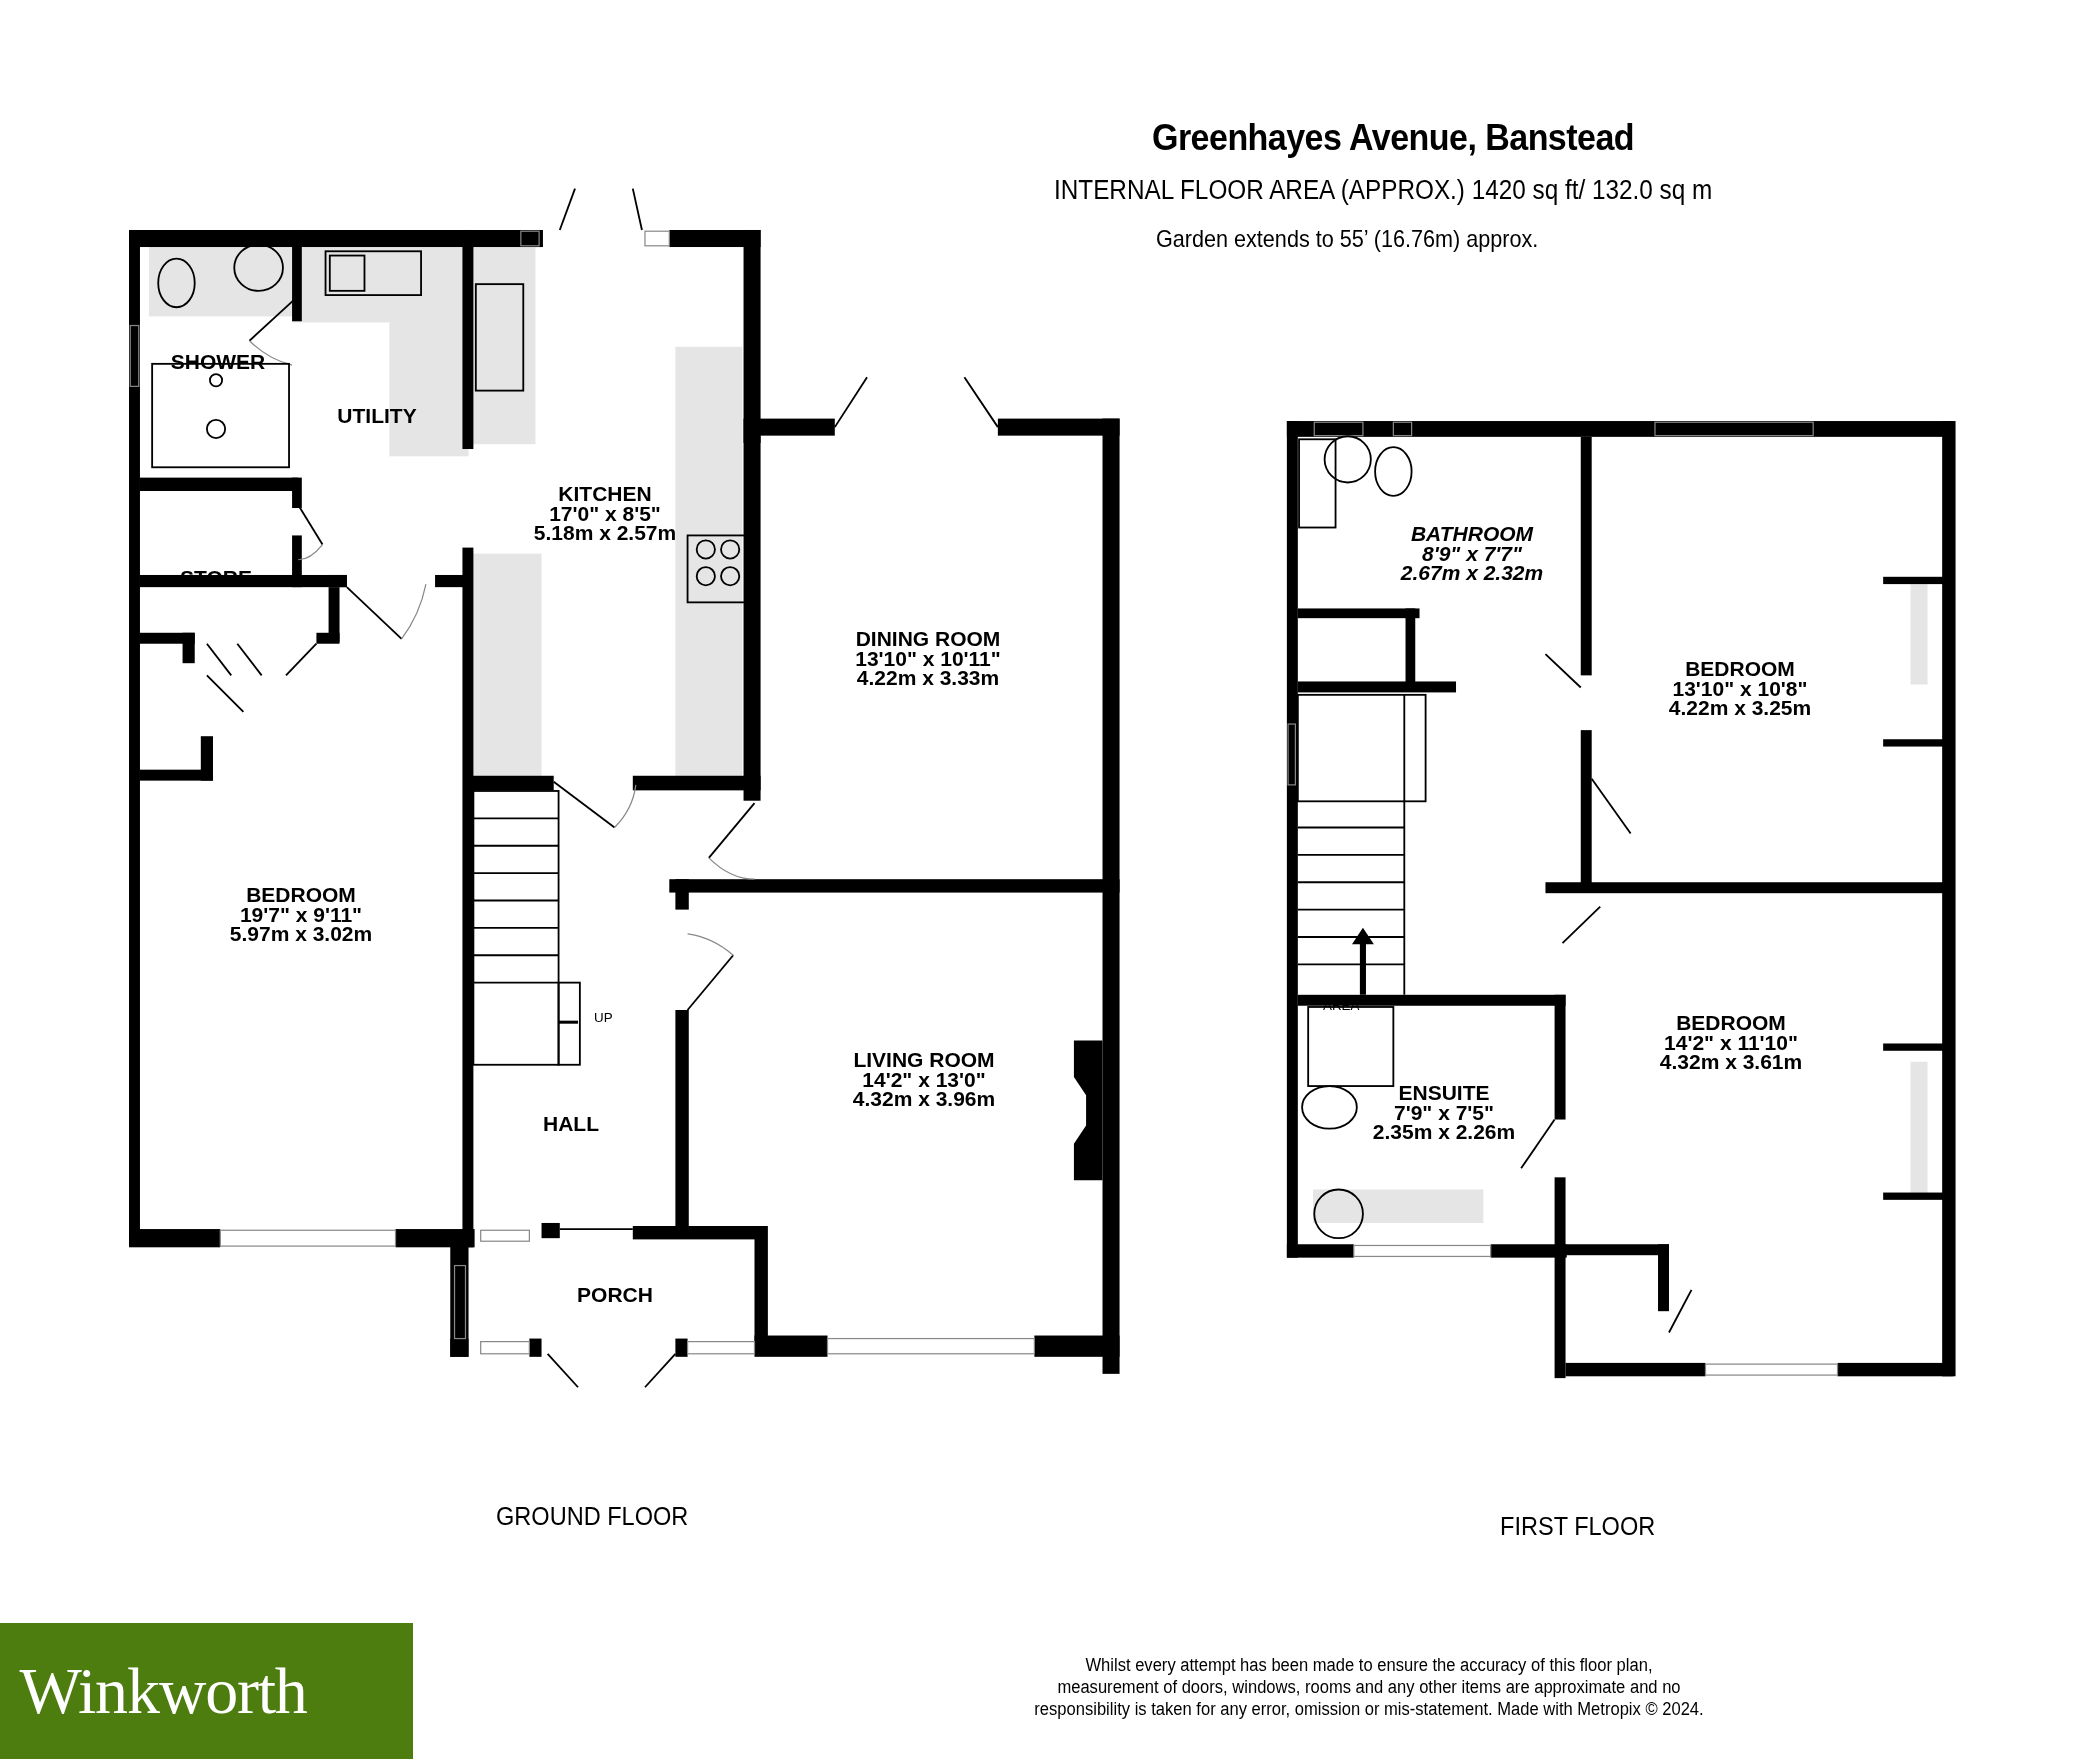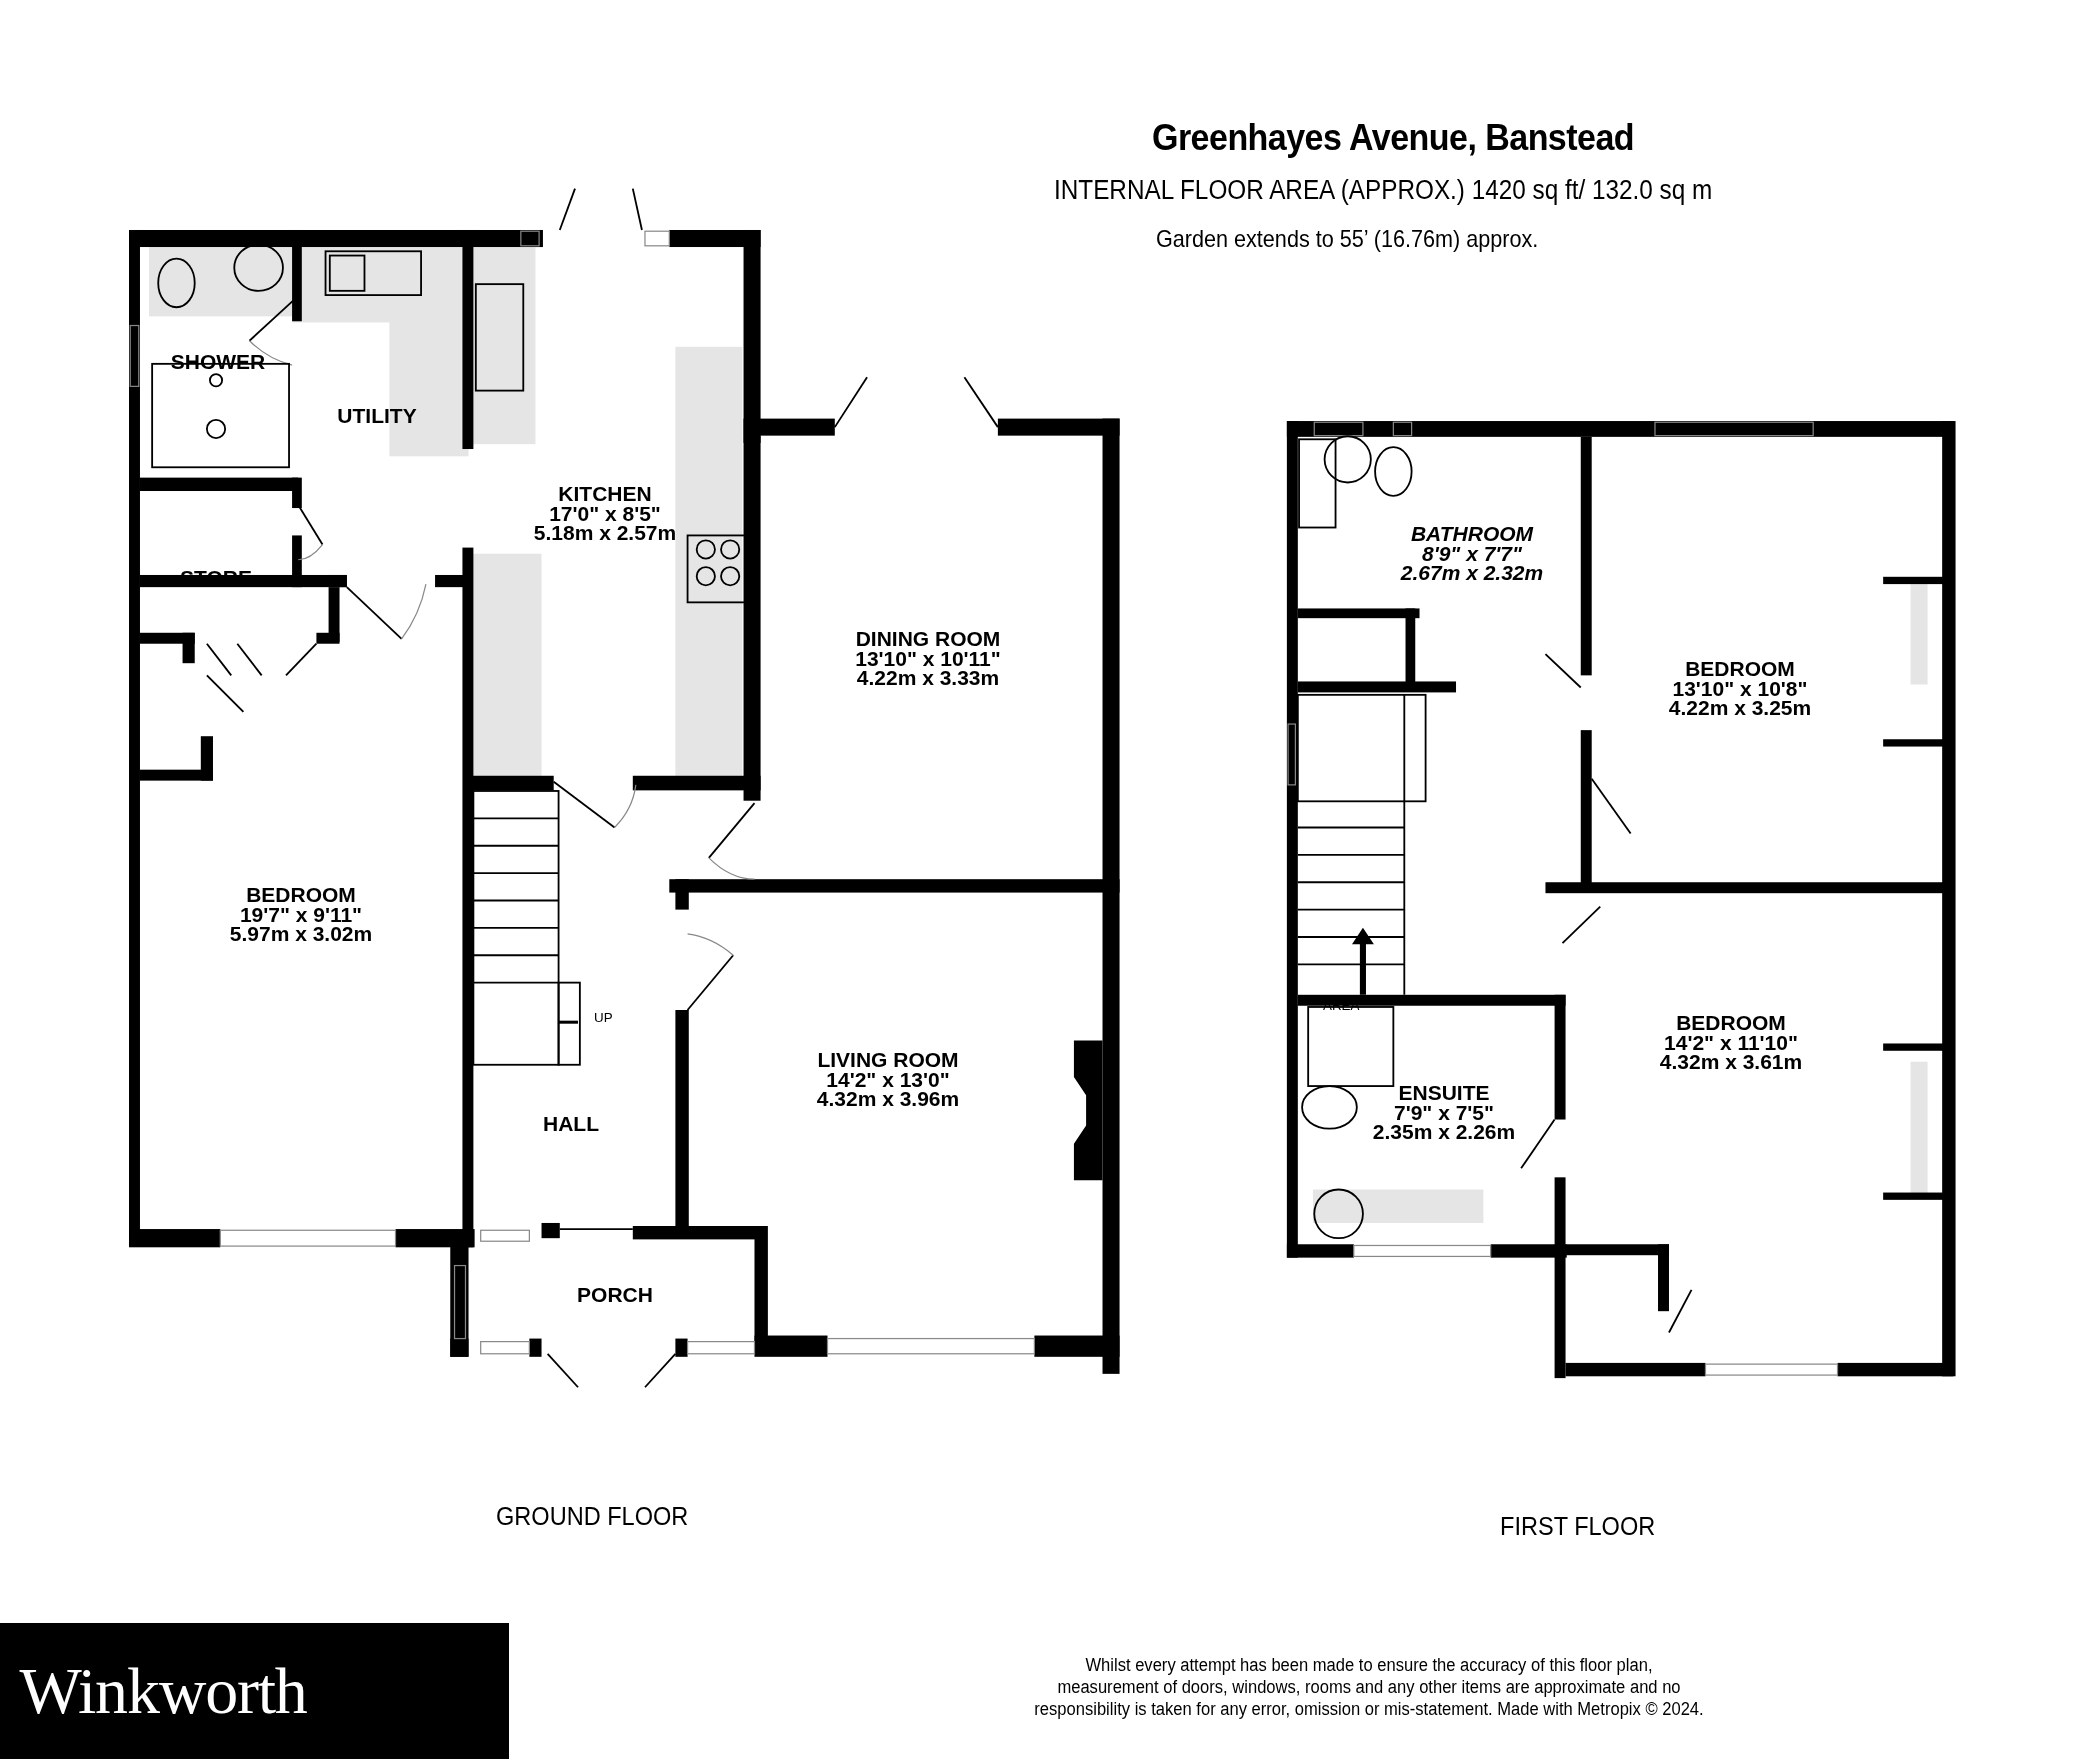--- a/index.html
+++ b/index.html
@@ -7,21 +7,21 @@
   .abs { position:absolute; }
   .title { font-size:37px; font-weight:bold; letter-spacing:-0.6px; transform:scaleX(0.92); transform-origin:left top; white-space:nowrap; }
   .subtitle { font-size:27px; transform:scaleX(0.9); transform-origin:left top; white-space:nowrap; }
   .garden { font-size:24px; transform:scaleX(0.9); transform-origin:left top; white-space:nowrap; }
   .floor-label { font-size:25.6px; transform:scaleX(0.92); transform-origin:left top; white-space:nowrap; }
   .room-label { position:absolute; text-align:center; font-weight:bold; font-size:21px; line-height:19.5px; white-space:nowrap; transform:translateX(-50%); }
   .room-label span { display:block; }
   .small-label { position:absolute; font-size:13.4px; white-space:nowrap; }
   .plan { position:absolute; left:0; top:0; width:2087px; height:1759px; }
   .disclaimer { position:absolute; left:949px; top:1654px; width:840px; text-align:center; font-size:18px; line-height:22px; transform:scaleX(0.92); transform-origin:center top; }
-  .brand { position:absolute; left:0; top:1623px; width:509px; height:136px; background:#000000; }
+  .brand { position:absolute; left:0; top:1623px; width:413px; height:136px; background:#4d7c0f; }
   .brand-text { position:absolute; left:19.5px; top:30px; color:#fff; font-family:"Liberation Serif", serif; font-size:66px; letter-spacing:-1.2px; }
 </style>
 </head>
 <body>
 
 <div class="abs title" style="left:1152px;top:117px;">Greenhayes Avenue, Banstead</div>
 <div class="abs subtitle" style="left:1054px;top:175px;">INTERNAL FLOOR AREA (APPROX.) 1420 sq ft/ 132.0 sq m</div>
 <div class="abs garden" style="left:1156px;top:225px;">Garden extends to 55’ (16.76m) approx.</div>
 
 <svg class="plan" viewBox="0 0 3430 2891">
@@ -236,21 +236,21 @@
 <div class="room-label" style="left:928px;top:629px;">
   <span>DINING ROOM</span>
   <span>13'10"  x 10'11"</span>
   <span>4.22m  x 3.33m</span>
 </div>
 <div class="room-label" style="left:301px;top:885px;">
   <span>BEDROOM</span>
   <span>19'7"  x 9'11"</span>
   <span>5.97m  x 3.02m</span>
 </div>
-<div class="room-label" style="left:888px;top:1050px;text-align:center;">
+<div class="room-label" style="left:924px;top:1050px;text-align:center;">
   <span>LIVING ROOM</span>
   <span>14'2"  x 13'0"</span>
   <span>4.32m  x 3.96m</span>
 </div>
 <div class="room-label" style="left:571px;top:1114px;">
   <span>HALL</span>
 </div>
 <div class="room-label" style="left:615px;top:1285px;">
   <span>PORCH</span>
 </div>

